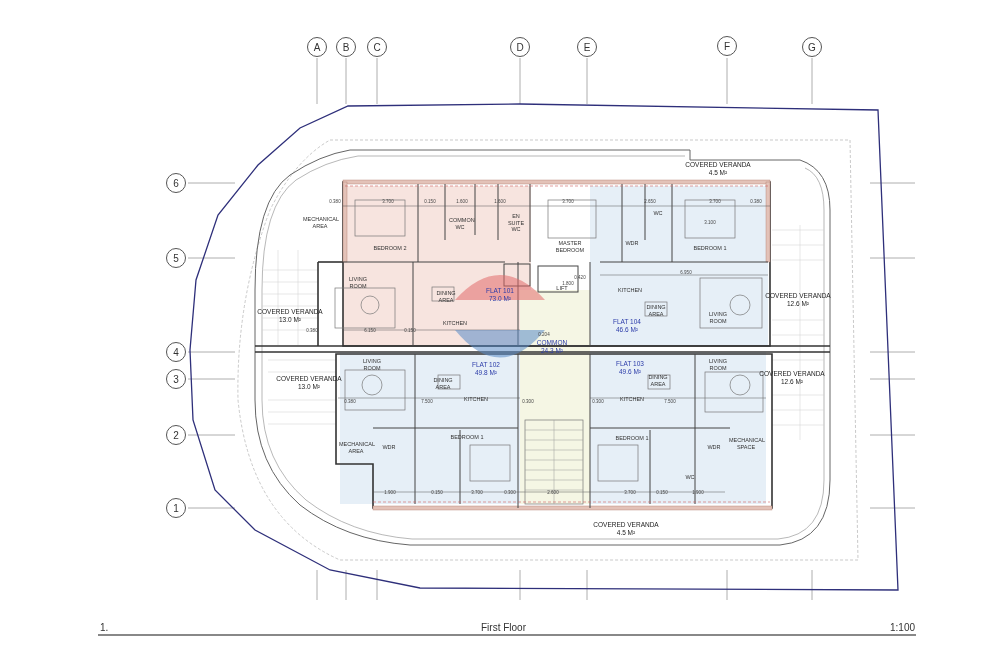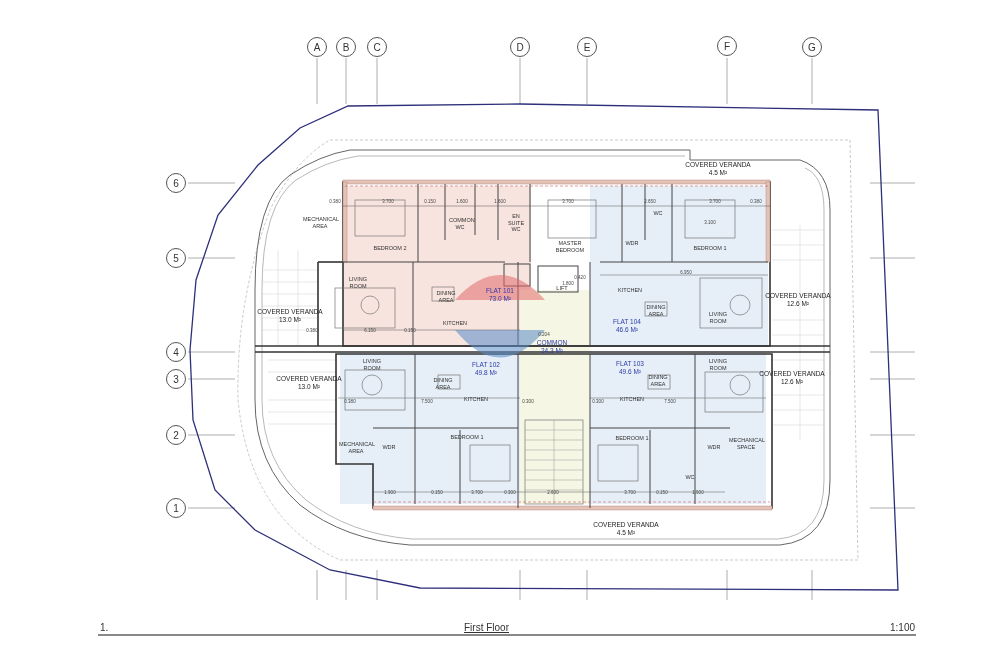--- a/index.html
+++ b/index.html
@@ -5,21 +5,21 @@
   html,body{margin:0;padding:0;background:#ffffff;}
   body{width:1000px;height:667px;position:relative;overflow:hidden;font-family:"Liberation Sans",sans-serif;}
   #plan{position:absolute;left:0;top:0;width:1000px;height:667px;}
   .lbl{position:absolute;font-family:"Liberation Sans",sans-serif;font-size:5.5px;color:#333;text-align:center;line-height:6.5px;text-transform:uppercase;white-space:nowrap;transform:translate(-50%,-50%);}
   .lbl.big{font-size:6.5px;line-height:7.5px;color:#222;}
   .lbl.flat{color:#2a3aa8;font-size:6.5px;line-height:7.5px;}
   .grid-bubble{position:absolute;width:20px;height:20px;border:1.2px solid #555;border-radius:50%;box-sizing:border-box;display:flex;align-items:center;justify-content:center;font-size:10px;color:#333;background:#fff;}
   .dim{position:absolute;font-size:4.5px;color:#444;transform:translate(-50%,-50%);white-space:nowrap;}
   #footer-left,#footer-center,#footer-right{position:absolute;top:622px;font-size:10px;color:#333;}
   #footer-left{left:100px;}
-  #footer-center{left:464px;text-decoration:underline;}
+  #footer-center{left:481px;}
   #footer-right{left:890px;}
   #footer-line{position:absolute;left:98px;top:634px;width:818px;height:1.5px;background:#888;}
 </style>
 </head>
 <body>
 
 <svg id="plan" viewBox="0 0 1000 667" xmlns="http://www.w3.org/2000/svg">
 
   <g stroke="#9a9a9a" stroke-width="0.8">
     <line x1="317" y1="58" x2="317" y2="104"></line>

